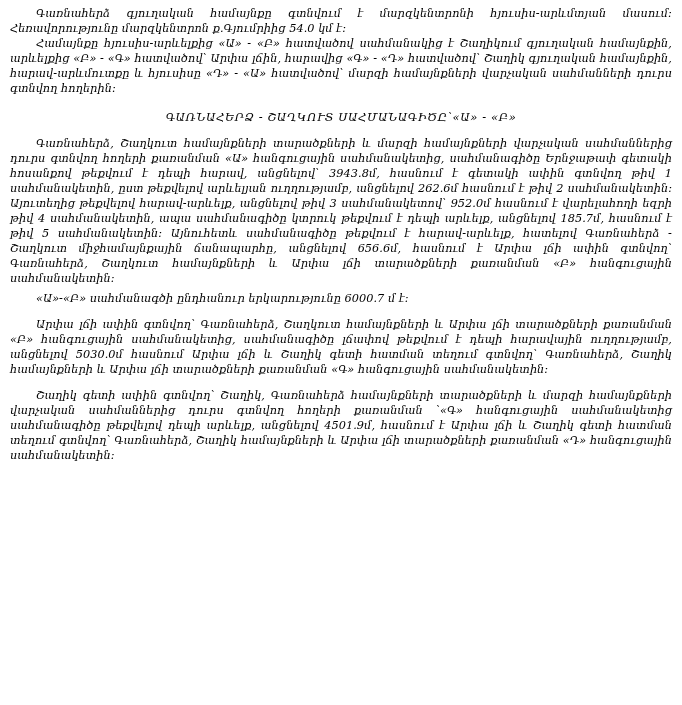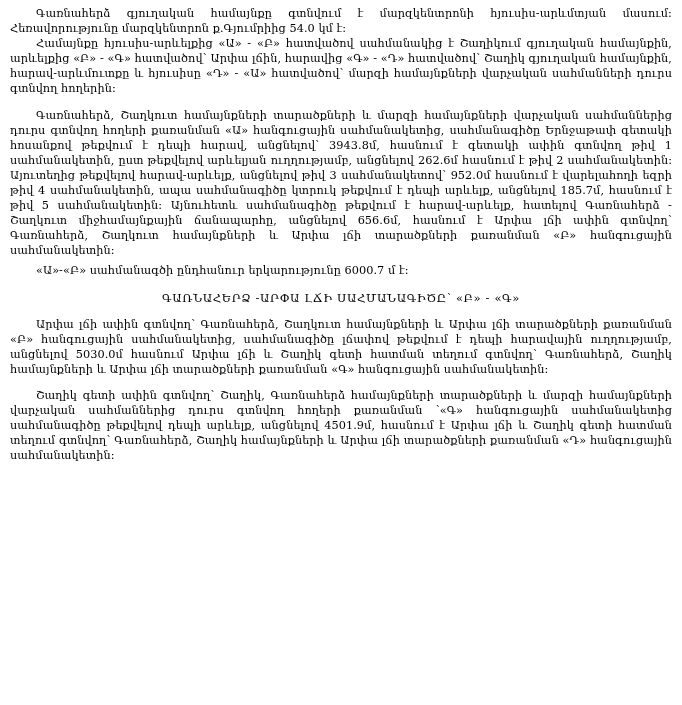--- a/index.html
+++ b/index.html
@@ -13,20 +13,21 @@
     overflow: hidden;
     font-family: "DejaVu Serif", "Liberation Serif", serif;
     color: #000000;
   }
   .page {
     width: 682px;
     height: 552px;
     box-sizing: border-box;
     padding: 6px 10px 0 10px;
     position: relative;
+    font-style: italic;
   }
   p {
     margin: 0;
     font-size: 11.3px;
     line-height: 15.1px;
     text-align: justify;
     text-justify: inter-word;
     letter-spacing: 0.05px;
   }
   p.indent {
@@ -51,24 +52,24 @@
   }
 </style>
 </head>
 <body>
 
 <div class="page">
 
   <p class="indent">Գառնահերձ գյուղական համայնքը գտնվում է մարզկենտրոնի հյուսիս-արևմտյան մասում։ Հեռավորությունը մարզկենտրոն ք.Գյումրիից 54.0 կմ է:</p>
   <p class="indent">Համայնքը հյուսիս-արևելքից «Ա» - «Բ» հատվածով սահմանակից է Շաղիկում գյուղական համայնքին, արևելքից «Բ» - «Գ» հատվածով՝ Արփա լճին, հարավից «Գ» - «Դ» հատվածով՝ Շաղիկ գյուղական համայնքին, հարավ-արևմուտքը և հյուսիսը «Դ» - «Ա» հատվածով՝ մարզի համայնքների վարչական սահմանների դուրս գտնվող հողերին:</p>
 
+  <h2 class="heading gap">ԳԱՌՆԱՀԵՐՁ - ՇԱՂԿՈՒՏ ՍԱՀՄԱՆԱԳԻԾԸ՝«Ա» - «Բ»</h2>
 
   <p class="indent gap">Գառնահերձ, Շաղկուտ համայնքների տարածքների և մարզի համայնքների վարչական սահմաններից դուրս գտնվող հողերի քառանման «Ա» հանգուցային սահմանակետից, սահմանագիծը Երնջաթափ գետակի հոսանքով թեքվում է դեպի հարավ, անցնելով՝ 3943.8մ, հասնում է գետակի ափին գտնվող թիվ 1 սահմանակետին, ըստ թեքվելով արևելյան ուղղությամբ, անցնելով 262.6մ հասնում է թիվ 2 սահմանակետին: Այուտեղից թեքվելով հարավ-արևելք, անցնելով թիվ 3 սահմանակետով՝ 952.0մ հասնում է վարելահողի եզրի թիվ 4 սահմանակետին, ապա սահմանագիծը կտրուկ թեքվում է դեպի արևելք, անցնելով 185.7մ, հասնում է թիվ 5 սահմանակետին: Այնուհետև սահմանագիծը թեքվում է հարավ-արևելք, հատելով Գառնահերձ - Շաղկուտ միջհամայնքային ճանապարհը, անցնելով 656.6մ, հասնում է Արփա լճի ափին գտնվող՝ Գառնահերձ, Շաղկուտ համայնքների և Արփա լճի տարածքների քառանման «Բ» հանգուցային սահմանակետին:</p>
   <p class="indent gap-small">«Ա»-«Բ» սահմանագծի ընդհանուր երկարությունը 6000.7 մ է:</p>
 
-  <h2 class="heading gap">ԳԱՌՆԱՀԵՐՁ -ԱՐՓԱ ԼՃԻ ՍԱՀՄԱՆԱԳԻԾԸ՝ «Բ» - «Գ»</h2>
 
   <p class="indent gap">Արփա լճի ափին գտնվող՝ Գառնահերձ, Շաղկուտ համայնքների և Արփա լճի տարածքների քառանման «Բ» հանգուցային սահմանակետից, սահմանագիծը լճափով թեքվում է դեպի հարավային ուղղությամբ, անցնելով 5030.0մ հասնում Արփա լճի և Շաղիկ գետի հատման տեղում գտնվող՝ Գառնահերձ, Շաղիկ համայնքների և Արփա լճի տարածքների քառանման «Գ» հանգուցային սահմանակետին:</p>
 
 
   <p class="indent gap">Շաղիկ գետի ափին գտնվող՝ Շաղիկ, Գառնահերձ համայնքների տարածքների և մարզի համայնքների վարչական սահմաններից դուրս գտնվող հողերի քառանման ՝«Գ» հանգուցային սահմանակետից սահմանագիծը թեքվելով դեպի արևելք, անցնելով 4501.9մ, հասնում է Արփա լճի և Շաղիկ գետի հատման տեղում գտնվող՝ Գառնահերձ, Շաղիկ համայնքների և Արփա լճի տարածքների քառանման «Դ» հանգուցային սահմանակետին:</p>
 
 </div>
 
 </body></html>

